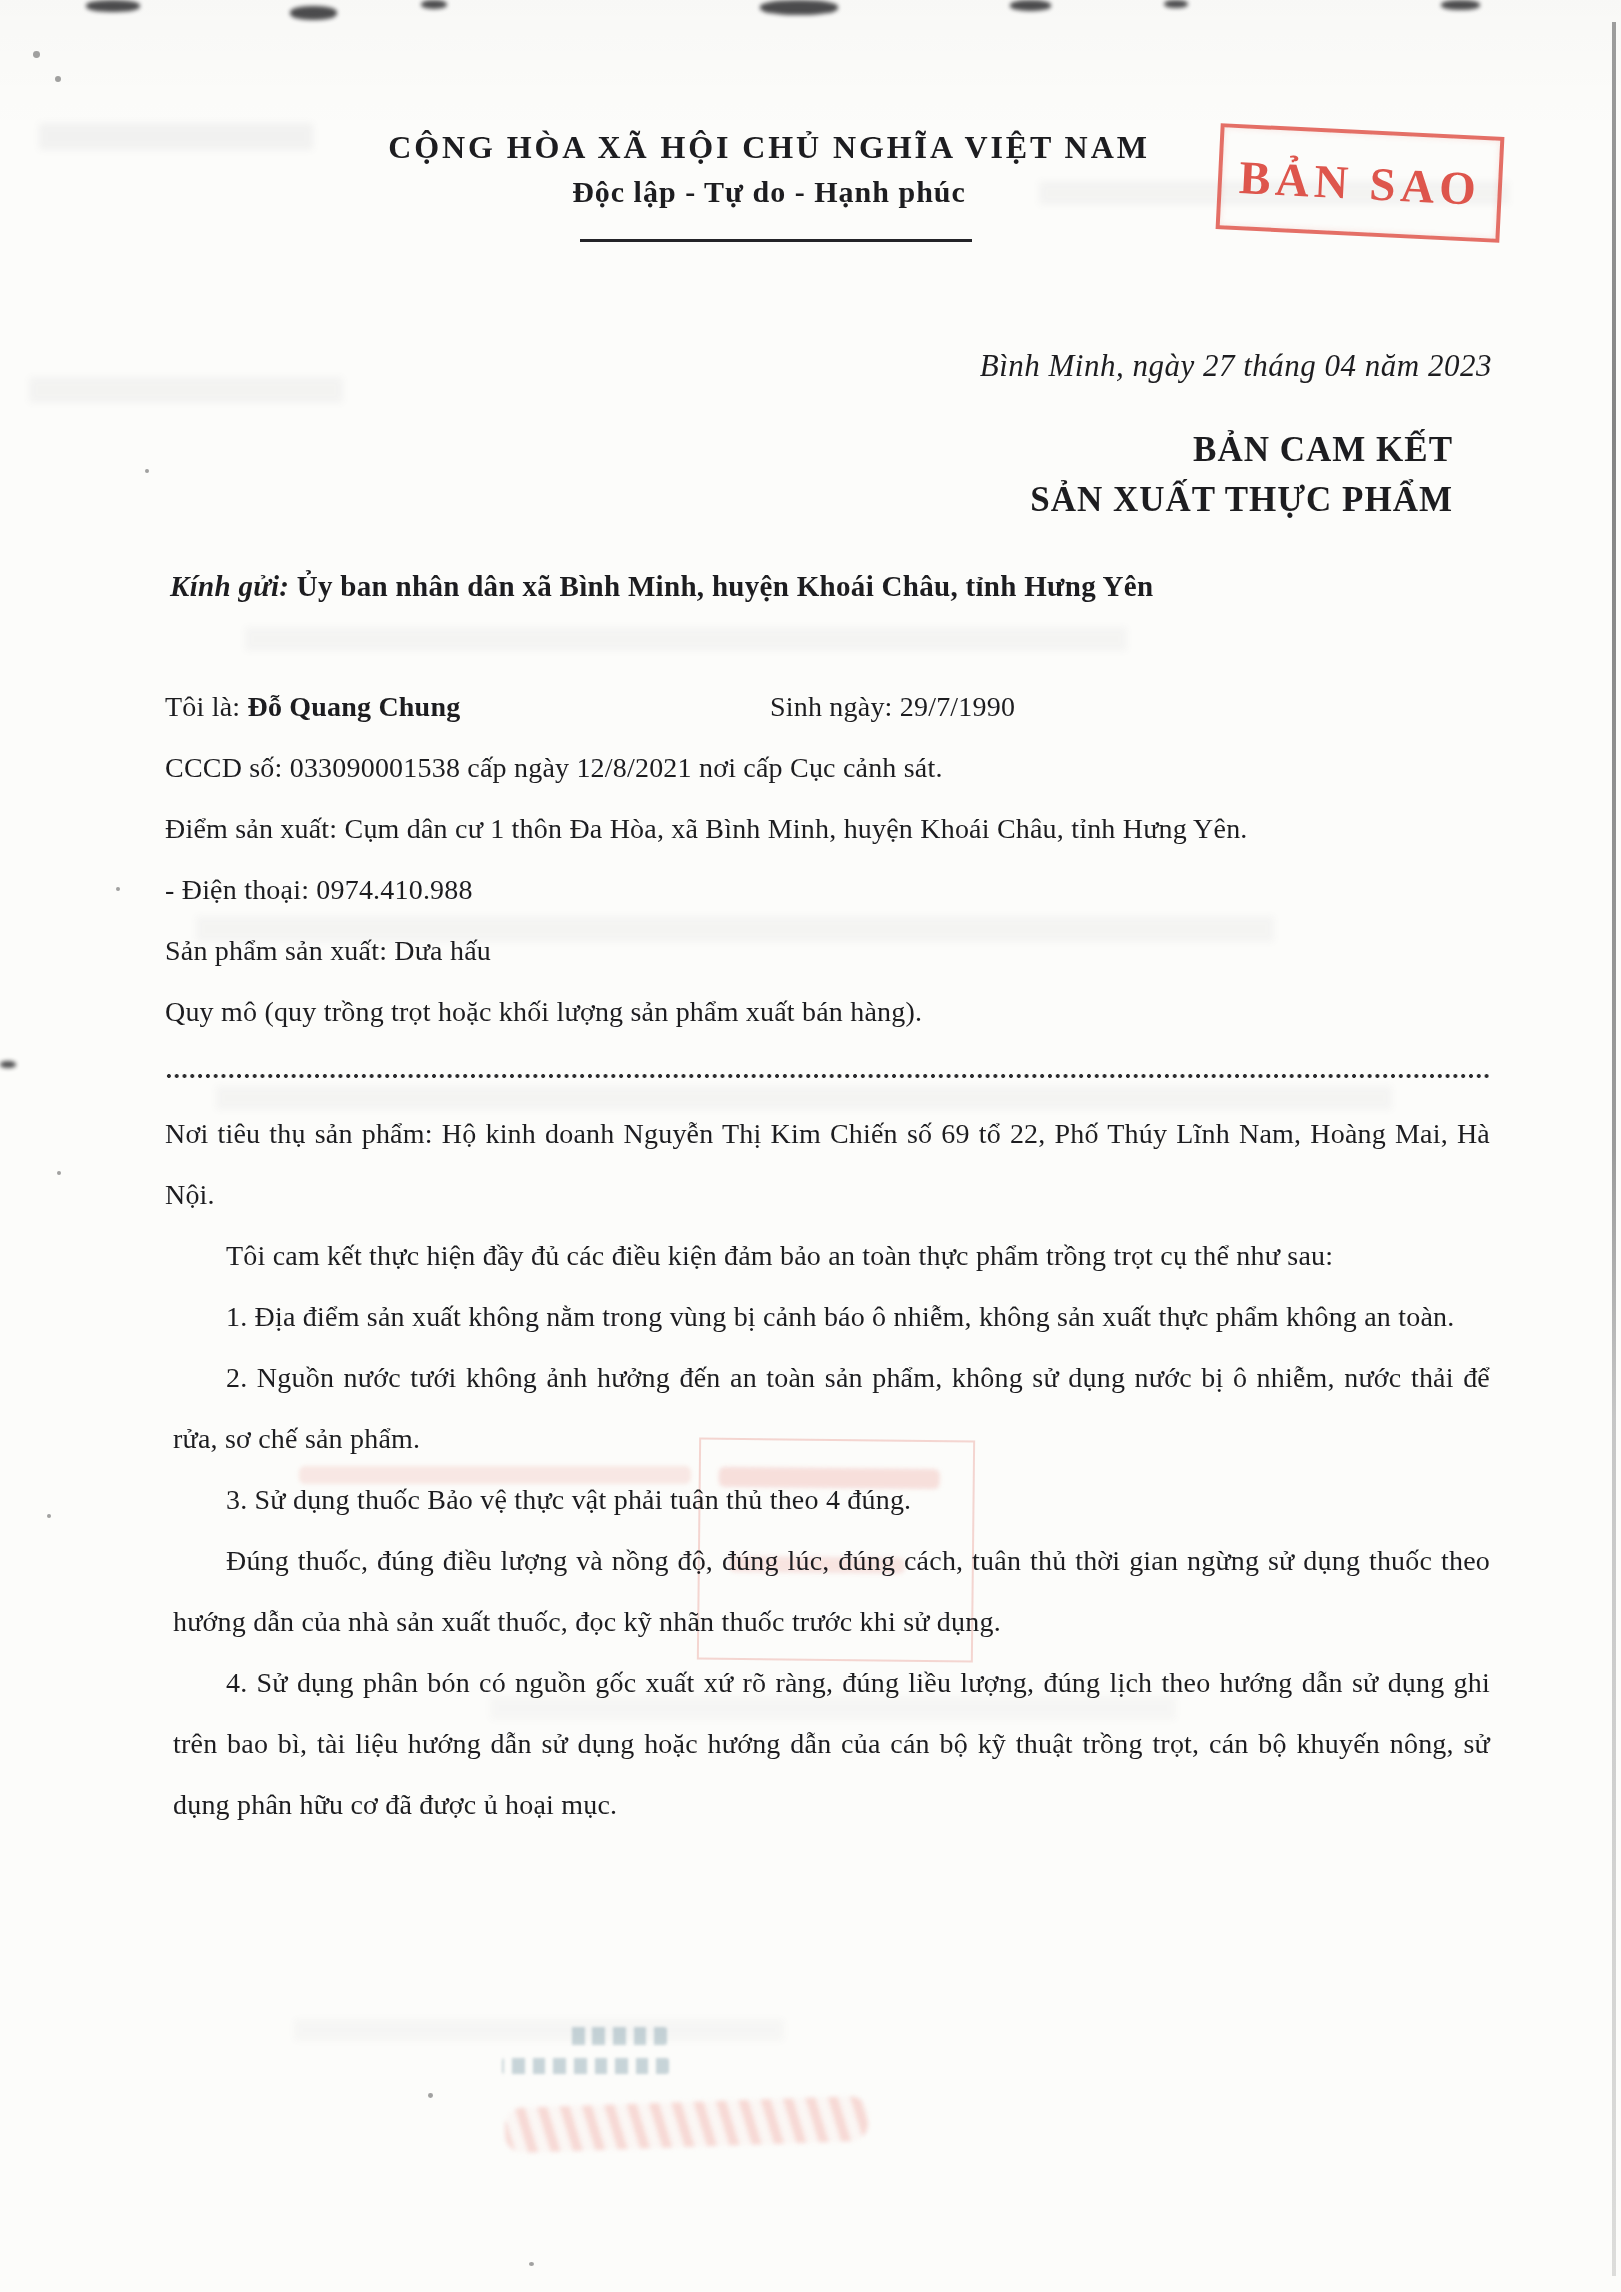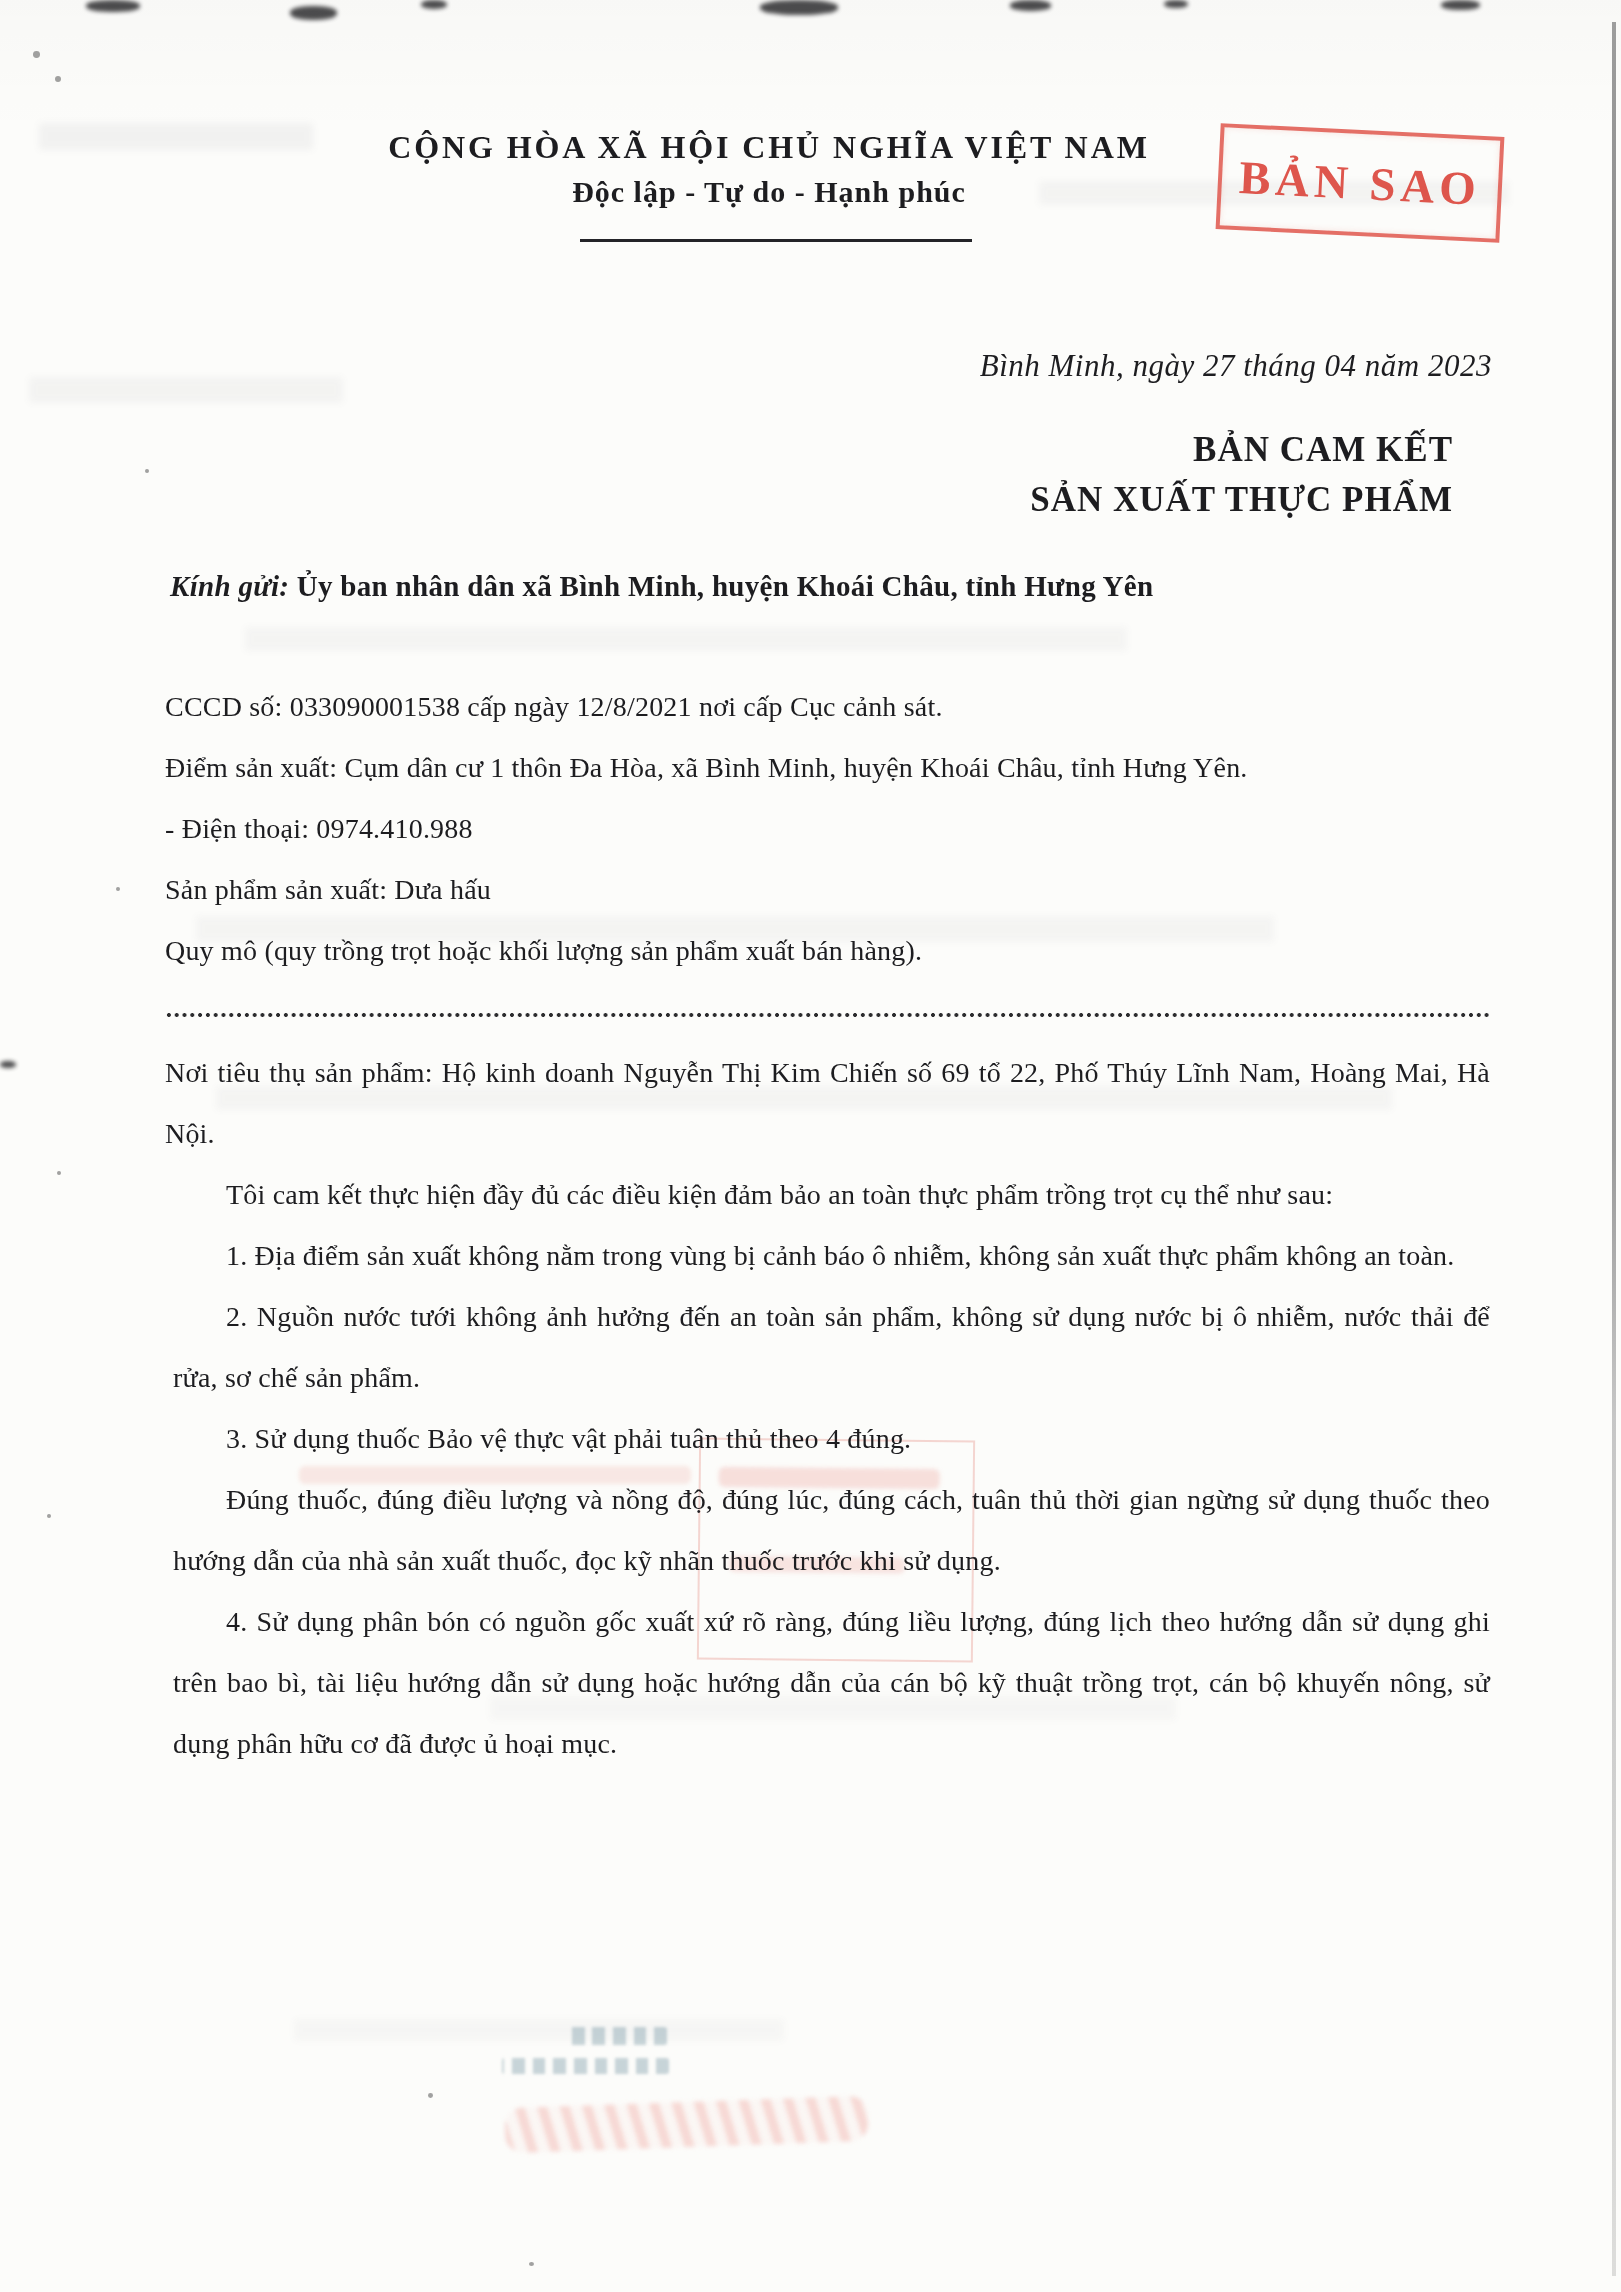--- a/index.html
+++ b/index.html
@@ -153,20 +153,21 @@
 
   <div class="doc-title">
     <div>BẢN CAM KẾT</div>
     <div>SẢN XUẤT THỰC PHẨM</div>
   </div>
 
   <div class="kinhgui"><span class="lbl">Kính gửi:</span><span> Ủy ban nhân dân xã Bình Minh, huyện Khoái Châu, tỉnh Hưng Yên</span></div>
 
   <div class="body-text">
 
+    <p class="intro-line"><span>Tôi là: </span><span class="bold">Đỗ Quang Chung</span><span class="dob">Sinh ngày: 29/7/1990</span></p>
 
     <p>CCCD số: 033090001538 cấp ngày 12/8/2021 nơi cấp Cục cảnh sát.</p>
 
     <p>Điểm sản xuất: Cụm dân cư 1 thôn Đa Hòa, xã Bình Minh, huyện Khoái Châu, tỉnh Hưng Yên.</p>
 
     <p>- Điện thoại: 0974.410.988</p>
 
     <p>Sản phẩm sản xuất: Dưa hấu</p>
 
     <p>Quy mô (quy trồng trọt hoặc khối lượng sản phẩm xuất bán hàng).</p>

